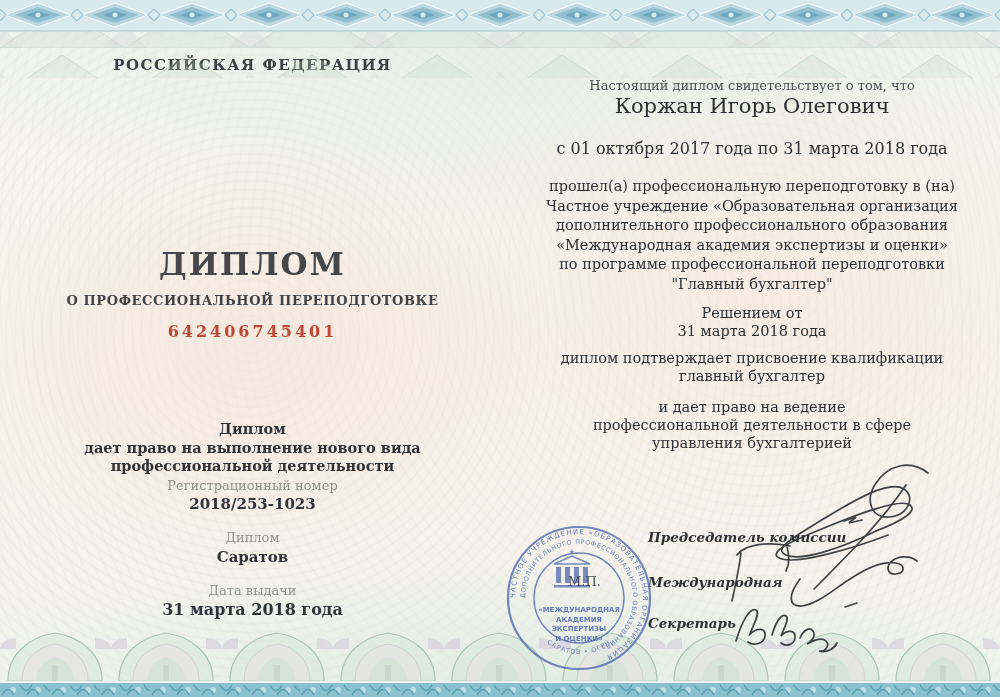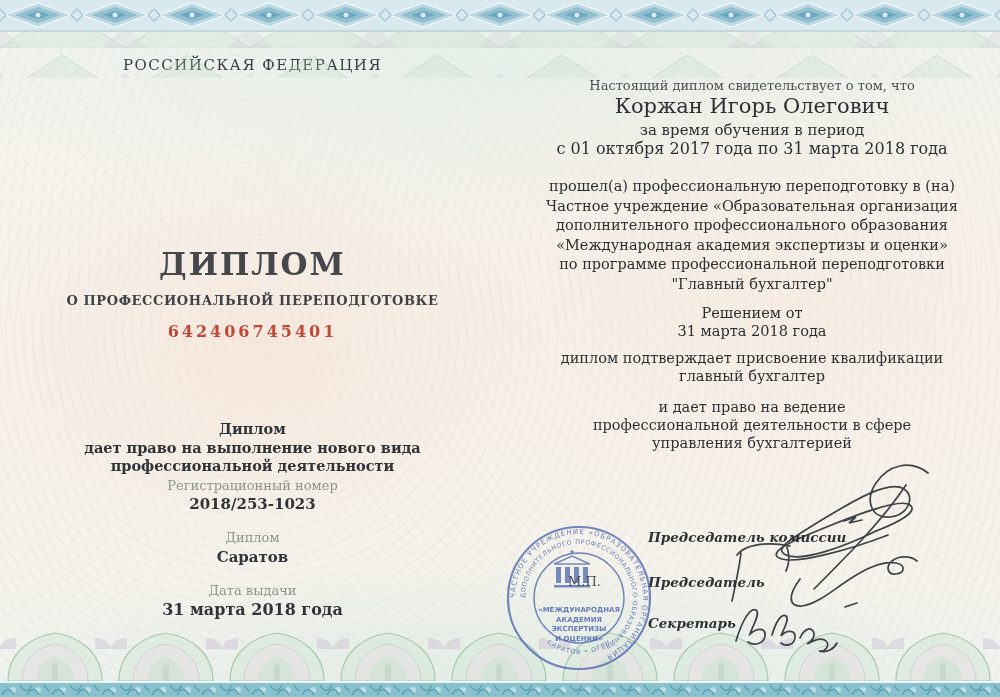--- a/index.html
+++ b/index.html
@@ -11,21 +11,21 @@
       radial-gradient(520px 340px at 76% 40%, rgba(246,230,219,.5), transparent 72%),
       radial-gradient(700px 220px at 50% 10%, rgba(222,236,228,.55), transparent 75%),
       radial-gradient(700px 160px at 50% 97%, rgba(214,232,222,.5), transparent 75%),
       repeating-radial-gradient(circle at 25% 48%, rgba(180,150,140,0.05) 0 2px, transparent 2px 9px),
       repeating-radial-gradient(circle at 76% 38%, rgba(170,150,145,0.04) 0 2px, transparent 2px 10px),
       linear-gradient(180deg,#eff4f0 0%, #f5f4ed 22%, #f8f2ea 55%, #f4f3ec 84%, #eef3ef 100%);
   }
   .col-left{position:absolute;left:35px;top:0;width:435px;height:697px;}
   .col-right{position:absolute;left:528px;top:0;width:448px;height:566px;}
   .cl{position:absolute;left:0;width:100%;text-align:center;}
-  .country{top:56px;font-size:15px;font-weight:normal;letter-spacing:1.5px;color:#3a4045;}
+  .country{top:56px;font-size:15px;font-weight:bold;letter-spacing:1.5px;color:#3a4045;}
   .title{top:246px;font-size:31px;font-weight:bold;letter-spacing:2px;color:#45474b;}
   .subtitle{top:293px;font-size:13px;font-weight:bold;letter-spacing:0.6px;color:#3f4246;}
   .blank-number{top:322px;font-size:16px;font-weight:bold;letter-spacing:3px;color:#bf4936;}
   .doc-heading{top:394px;font-size:20px;font-style:italic;color:#70695f;}
   .doc-block{top:420px;font-size:14.5px;font-weight:bold;line-height:18.5px;color:#2f3337;}
   .lbl-gray{font-size:13px;color:#8e948b;}
   .reg-label{top:478px;text-align:center;}
   .reg-number{top:495px;font-size:15px;font-weight:bold;color:#30343a;}
   .city-label{top:530px;}
   .city-value{top:548px;font-size:15px;font-weight:bold;color:#30343a;}
@@ -116,41 +116,40 @@
     <div class="cl reg-number">2018/253-1023</div>
     <div class="cl lbl-gray city-label">Диплом</div>
     <div class="cl city-value">Саратов</div>
     <div class="cl lbl-gray date-label">Дата выдачи</div>
     <div class="cl date-value">31 марта 2018 года</div>
   </div>
 
   <div class="col-right">
     <div class="cl intro">Настоящий диплом свидетельствует о том, что</div>
     <div class="cl name">Коржан Игорь Олегович</div>
-    <div class="cl period1">за время обучения в период</div>
     <div class="cl period2">с 01 октября 2017 года по 31 марта 2018 года</div>
     <div class="cl program">
       <span>прошел(а) профессиональную переподготовку в (на)</span>
       <span>Частное учреждение «Образовательная организация</span>
       <span>дополнительного профессионального образования</span>
       <span>«Международная академия экспертизы и оценки»</span>
       <span>по программе профессиональной переподготовки</span>
       <span>"Главный бухгалтер"</span>
     </div>
     <div class="cl decision1">Решением от</div>
     <div class="cl decision2">31 марта 2018 года</div>
     <div class="cl qual1">диплом подтверждает присвоение квалификации</div>
     <div class="cl qual2">главный бухгалтер</div>
     <div class="cl scope1">и дает право на ведение</div>
     <div class="cl scope2">профессиональной деятельности в сфере</div>
     <div class="cl scope3">управления бухгалтерией</div>
   </div>
 
   <div class="sig-label sig-chairman">Председатель комиссии</div>
-  <div class="sig-label sig-head">Председатель</div>
+  <div class="sig-label sig-head">Международная</div>
   <div class="sig-label sig-secretary">Секретарь</div>
 
   <svg class="sig-svg" width="340" height="210" viewBox="0 0 340 210">
     <g fill="none" stroke="#272b2f" stroke-width="1.7" stroke-linecap="round" opacity="0.88">
       <path d="M308,18 C290,4 268,10 256,28 C244,46 252,64 270,62 C288,60 296,42 284,34 C268,24 230,48 200,66 C174,82 152,94 166,100 C182,107 224,92 256,76"></path>
       <path d="M256,76 C282,66 298,56 290,50 C280,42 230,62 192,78 C160,91 148,100 162,104 C178,109 232,94 268,80"></path>
       <path d="M286,30 C262,66 228,100 194,134"></path>
       <path d="M224,66 l12,-4 l-7,6 l13,-3"></path>
       <path d="M117,100 C124,90 146,86 170,91 M121,98 C119,114 115,132 112,146 M167,92 C170,102 169,110 166,116"></path>
       <path d="M180,124 C168,140 168,152 182,151 C198,149 214,134 230,124 C248,112 264,106 276,108 C286,110 285,118 276,119 C268,120 265,112 272,106 C278,101 290,100 297,106"></path>

